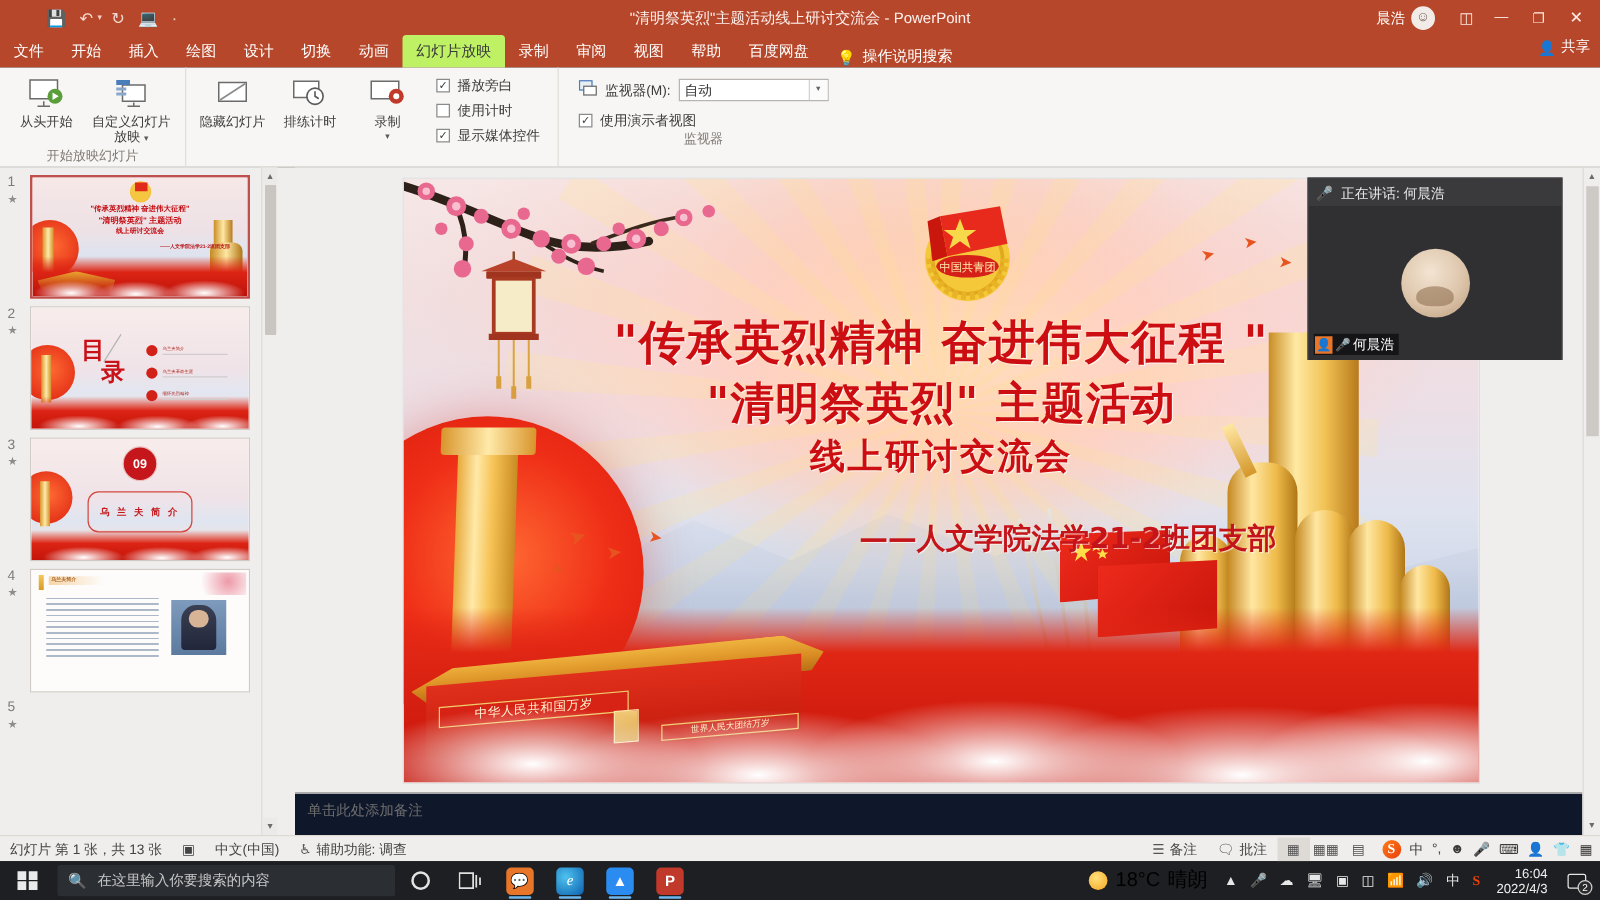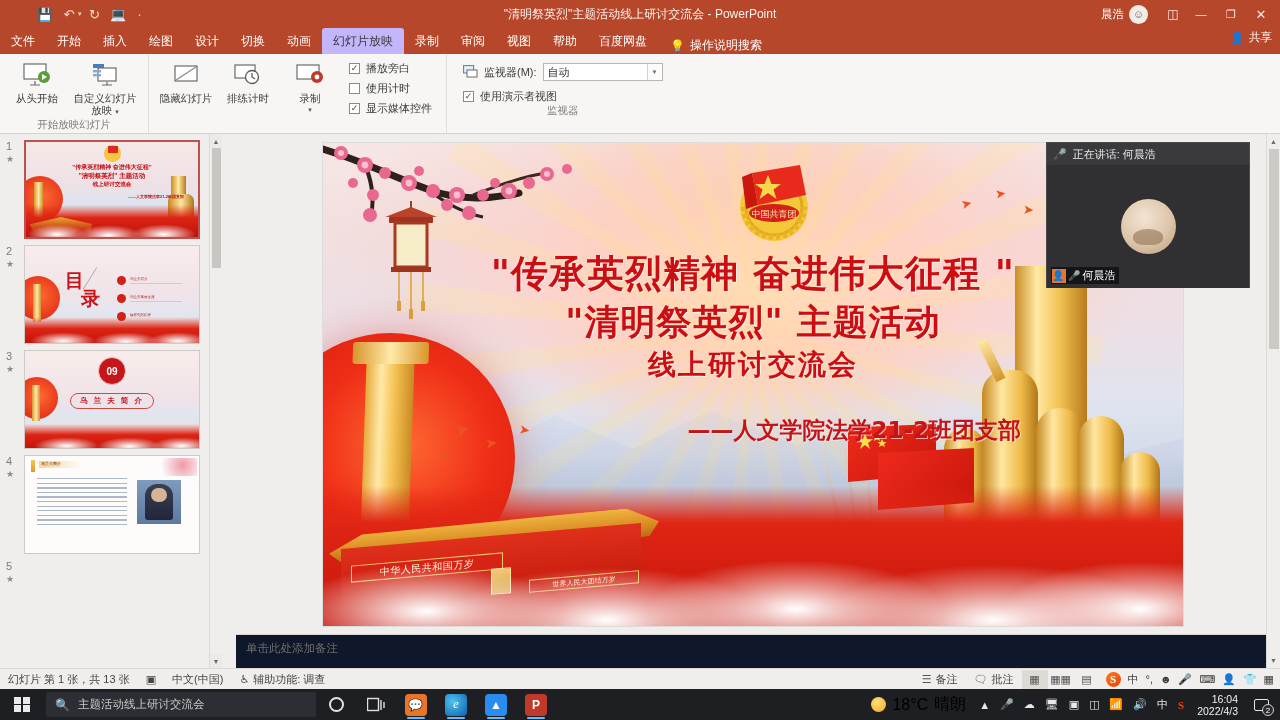--- a/index.html
+++ b/index.html
@@ -45,21 +45,21 @@
   
   .tabbar {
     position: absolute; left: 0; top: 28px; width: 1280px; height: 26px;
     background: #b7472a; display: flex; align-items: flex-end;
   }
   .tab {
     height: 26px; padding: 0 11px; font-size: 12px; color: #ffffff;
     display: flex; align-items: center; white-space: nowrap;
   }
   .tab.active {
-    background: #c4b5fd; color: #3a3a3a;
+    background: #bef264; color: #3a3a3a;
     border-radius: 3px 3px 0 0;
   }
   .tellme { display: flex; align-items: center; gap: 5px; padding-left: 12px; color: #fff; font-size: 12px; }
   .bulb { font-size: 12px; color: #ffe9b6; }
   .share-btn {
     position: absolute; right: 8px; top: 30px; font-size: 11.5px; color: #fff;
     display: flex; align-items: center; gap: 4px;
   }
 
   
@@ -607,21 +607,21 @@
           <span>3</span>
           <span class="thumb-star">★</span>
         </div>
         <div class="thumb-box">
           <div style="position:absolute;inset:0;background:linear-gradient(to bottom,#f8eceb 0%,#f0e3e8 48%,#dfe5f0 68%,#f3e2dd 90%,#fdf7f4 100%);"></div>
           <div style="position:absolute;left:-9px;top:26px;width:42px;height:42px;border-radius:50%;background:radial-gradient(circle at 55% 45%,#ff6a33,#d81a0c);"></div>
           <div style="position:absolute;left:7px;top:34px;width:8px;height:36px;background:linear-gradient(to right,#d9952c,#ffeaa9,#cf9026);"></div>
           <div style="position:absolute;left:0;right:0;bottom:0;height:24px;background:linear-gradient(to bottom,rgba(224,38,20,0),#dc2414 45%,#c4140a 100%);"></div>
           <div style="position:absolute;left:0;right:0;bottom:-4px;height:20px;background:radial-gradient(ellipse 26% 60% at 24% 70%,#fff 0%,rgba(255,255,255,0) 72%),radial-gradient(ellipse 26% 62% at 60% 72%,#fff 0%,rgba(255,255,255,0) 72%),radial-gradient(ellipse 24% 60% at 90% 70%,#fff 0%,rgba(255,255,255,0) 72%);"></div>
           <div style="position:absolute;left:50%;margin-left:-14px;top:6px;width:28px;height:28px;border-radius:50%;background:#c5161c;border:1.6px solid #eabfbf;display:flex;align-items:center;justify-content:center;color:#fff;font-size:10px;font-weight:bold;">09</div>
-          <div style="position:absolute;left:50%;margin-left:-42px;top:42px;width:84px;height:16px;border:1px solid #d4483f;border-radius:9px;display:flex;align-items:center;justify-content:center;color:#c5161c;font-size:7.5px;font-weight:bold;letter-spacing:2px;">乌 兰 夫 简 介</div>
+          <div style="position:absolute;left:50%;margin-left:-42px;top:42px;width:84px;height:33px;border:1px solid #d4483f;border-radius:9px;display:flex;align-items:center;justify-content:center;color:#c5161c;font-size:7.5px;font-weight:bold;letter-spacing:2px;">乌 兰 夫 简 介</div>
         </div>
       </div>
 
       <div class="thumb-row">
         <div class="thumb-num">
           <span>4</span>
           <span class="thumb-star">★</span>
         </div>
         <div class="thumb-box">
           <div style="position:absolute;inset:0;background:#fdfcfb;"></div>
@@ -834,21 +834,21 @@
     <div class="start">
       <span class="winlogo">
           <i></i>
           <i></i>
           <i></i>
           <i></i>
         </span>
     </div>
     <div class="tsearch">
       <span class="mag">🔍</span>
-      <span class="ph">主题活动线上研讨交流会</span>
+      <span class="ph">在这里输入你要搜索的内容</span>
     </div>
     <div class="tb-ico">
       <span style="width:15px;height:15px;border:2px solid #e3e3e3;border-radius:50%;display:block;"></span>
     </div>
     <div class="tb-ico">
       <svg width="19" height="16" viewBox="0 0 19 16">
           <rect x="0.5" y="1.5" width="11" height="12" fill="none" stroke="#e0e0e0" stroke-width="1.4"></rect>
           <path d="M14 3 v10 M17 5 v6" stroke="#e0e0e0" stroke-width="1.4"></path>
         </svg>
     </div>

